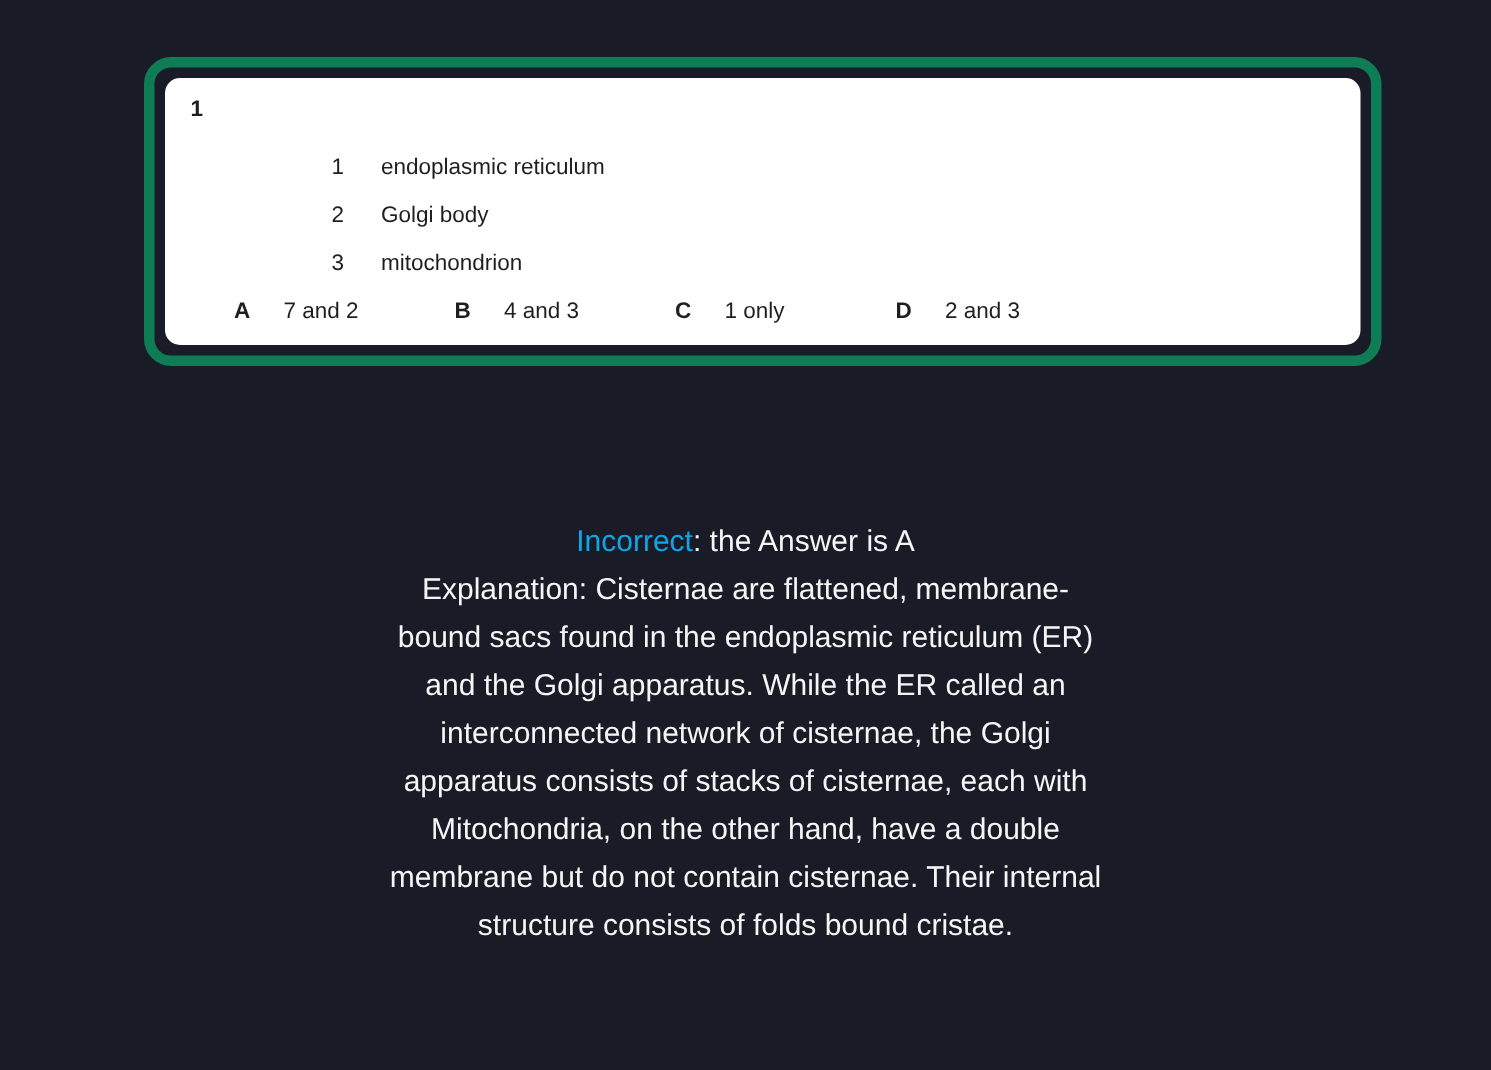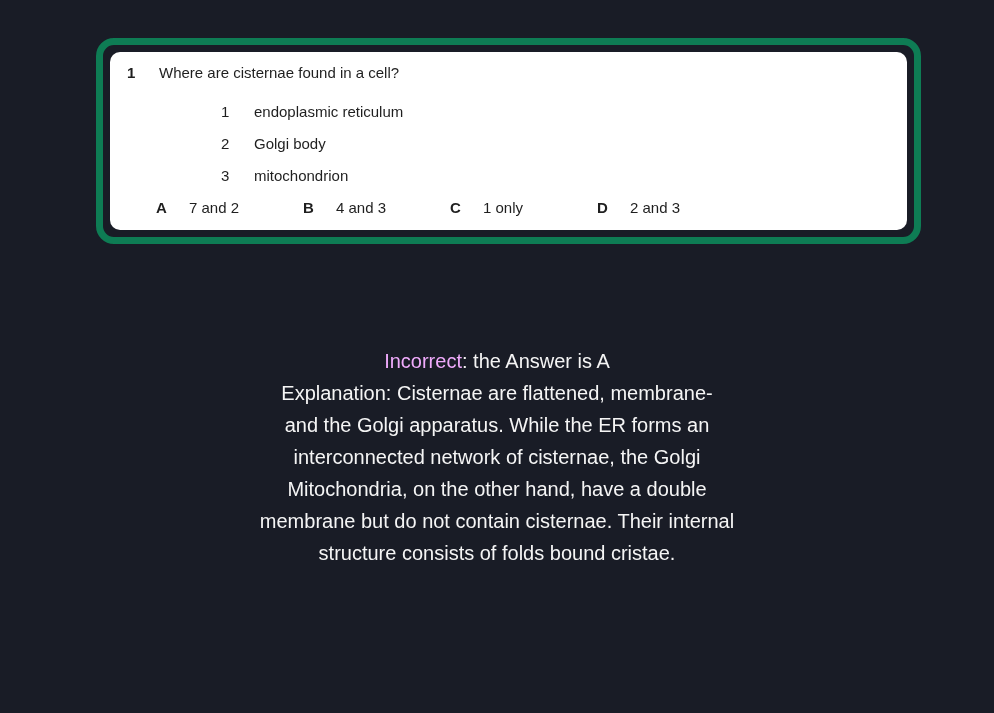--- a/index.html
+++ b/index.html
@@ -75,32 +75,31 @@
 
   
   .feedback {
     margin-top: 101px;
     text-align: center;
     color: #f5f5f5;
     font-size: 20px;
     line-height: 32px;
   }
   .fb-result-label {
-    color: #f0abfc;
+    color: #0ea5e9;
   }
 </style>
 </head>
 <body>
 
 <div class="question-frame">
   <div class="question-card">
 
     <div class="q-row">
       <span class="q-num">1</span>
-      <span class="q-prompt">Where are cisternae found in a cell?</span>
     </div>
 
     <div class="q-items">
       <div class="q-item">
         <span class="item-num">1</span>
         <span class="item-text">endoplasmic reticulum</span>
       </div>
       <div class="q-item">
         <span class="item-num">2</span>
         <span class="item-text">Golgi body</span>
@@ -131,18 +130,20 @@
     </div>
 
   </div>
 </div>
 
 <div class="feedback">
   <div class="fb-line">
     <span class="fb-result-label">Incorrect</span><span>: the Answer is A</span>
   </div>
   <div class="fb-line">Explanation: Cisternae are flattened, membrane-</div>
-  <div class="fb-line">and the Golgi apparatus. While the ER forms an</div>
+  <div class="fb-line">bound sacs found in the endoplasmic reticulum (ER)</div>
+  <div class="fb-line">and the Golgi apparatus. While the ER called an</div>
   <div class="fb-line">interconnected network of cisternae, the Golgi</div>
+  <div class="fb-line">apparatus consists of stacks of cisternae, each with</div>
   <div class="fb-line">Mitochondria, on the other hand, have a double</div>
   <div class="fb-line">membrane but do not contain cisternae. Their internal</div>
   <div class="fb-line">structure consists of folds bound cristae.</div>
 </div>
 
 </body></html>

